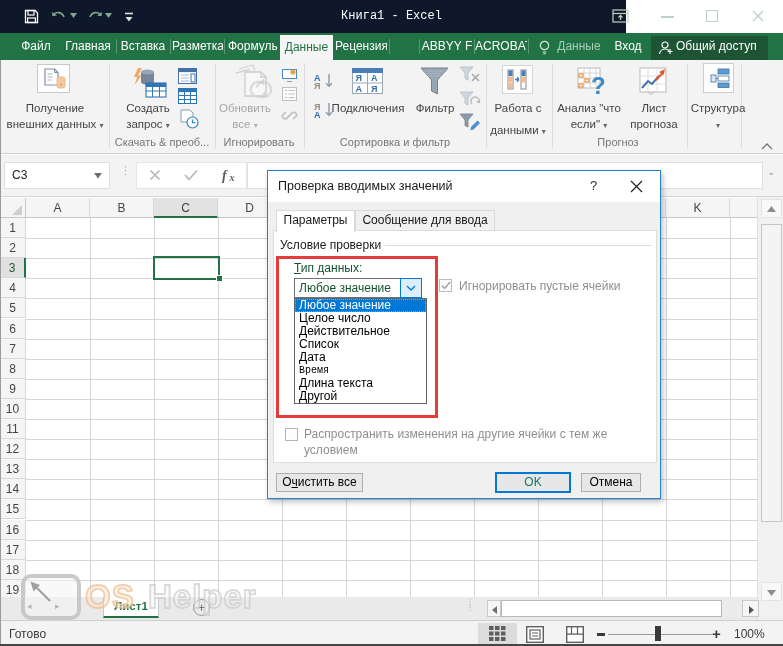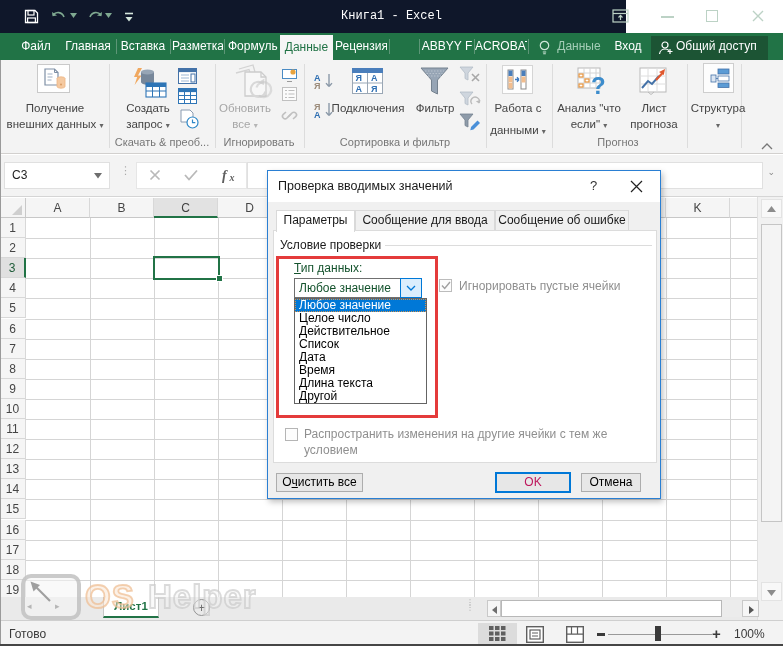--- a/index.html
+++ b/index.html
@@ -453,21 +453,20 @@
 
 <div class="abs" id="dlg">
   <div id="dlg-title"></div>
   <span class="abs" style="left:10px;top:8px;font-size:12.5px;color:#1a1a1a;">Проверка вводимых значений</span>
   <span class="abs" style="left:322px;top:7px;font-size:13px;color:#333;">?</span>
   <svg class="abs" style="left:362px;top:9px" width="13" height="13" viewBox="0 0 13 13">
       <path d="M1 1 L12 12 M12 1 L1 12" stroke="#222" stroke-width="1.2"></path>
     </svg>
   <div class="dtab" style="left:8px;width:79px;background:#fff;height:22px;z-index:2;border-bottom:none;">Параметры</div>
   <div class="dtab" style="left:87px;width:140px;">Сообщение для ввода</div>
-  <div class="dtab" style="left:227px;width:134px;">Сообщение об ошибке</div>
   <div id="dpage">
     <span class="abs" style="left:6px;top:7px;font-size:12px;color:#1a1a1a;background:#fff;z-index:1;padding-right:4px;">Условие проверки</span>
     <div class="abs" style="left:6px;top:14px;width:372px;height:1px;background:#dcdcdc;"></div>
     <span class="abs ditem" style="left:20px;top:30px;"><u>Т</u>ип данных:</span>
 
     <div class="abs" style="left:20px;top:47px;width:128px;height:20px;background:#fff;border:1px solid #707070;"></div>
     <span class="abs ditem" style="left:25px;top:50px;">Любое значение</span>
     <div class="abs" style="left:126px;top:47px;width:22px;height:20px;background:#dbeefd;border:1px solid #0078d7;"></div>
     <svg class="abs" style="left:132px;top:54px" width="10" height="6" viewBox="0 0 10 6">
         <path d="M1 1 L5 5 L9 1" fill="none" stroke="#0078d7" stroke-width="1.3"></path>
@@ -478,27 +477,27 @@
         <path d="M1 4.5 L3.7 7.5 L9 1" fill="none" stroke="#a0a0a0" stroke-width="1.4"></path>
       </svg>
     <span class="abs ditem graytxt" style="left:185px;top:48px;">Игнорировать пустые ячейки</span>
 
     <div class="abs" style="left:20px;top:67px;width:133px;height:106px;background:#fff;border:1px solid #646464;z-index:6;">
       <div style="height:13px;background:#0078d7;color:#fff;font-size:12px;line-height:13px;padding-left:4px;outline:1px dotted #cf9350;outline-offset:-1px;">Любое значение</div>
       <div style="height:13px;font-size:12px;line-height:13px;padding-left:4px;">Целое число</div>
       <div style="height:13px;font-size:12px;line-height:13px;padding-left:4px;">Действительное</div>
       <div style="height:13px;font-size:12px;line-height:13px;padding-left:4px;">Список</div>
       <div style="height:13px;font-size:12px;line-height:13px;padding-left:4px;">Дата</div>
-      <div style="height:13px;font-size:12px;line-height:13px;padding-left:4px;">Время</div>
+      <div style="height:13px;font-size:10px;line-height:13px;padding-left:4px;font-family:Liberation Mono, monospace;">Время</div>
       <div style="height:13px;font-size:12px;line-height:13px;padding-left:4px;">Длина текста</div>
       <div style="height:13px;font-size:12px;line-height:13px;padding-left:4px;">Другой</div>
     </div>
 
     <div class="abs" style="left:11px;top:197px;width:13px;height:13px;border:1px solid #b5b5b5;background:#fdfdfd;"></div>
     <span class="abs ditem graytxt" style="left:30px;top:196px;">Распространить изменения на другие ячейки с тем же</span>
     <span class="abs ditem graytxt" style="left:30px;top:212px;">условием</span>
   </div>
   <div id="redbox"></div>
 
   <div class="abs" style="left:8px;top:302px;width:87px;height:19px;background:#e7e7e7;border:1px solid #adadad;font-size:12px;text-align:center;line-height:17px;color:#000;">О<u>ч</u>истить все</div>
-  <div class="abs" style="left:227px;top:301px;width:76px;height:21px;background:#e7e7e7;border:2px solid #0078d7;font-size:12px;text-align:center;line-height:17px;color:#be185d;">OK</div>
+  <div class="abs" style="left:227px;top:301px;width:76px;height:21px;background:#e7e7e7;border:2px solid #0078d7;font-size:12px;text-align:center;line-height:17px;color:#0f766e;">OK</div>
   <div class="abs" style="left:313px;top:302px;width:60px;height:19px;background:#e7e7e7;border:1px solid #adadad;font-size:12px;text-align:center;line-height:17px;color:#000;">Отмена</div>
 </div>
 
 </body></html>

